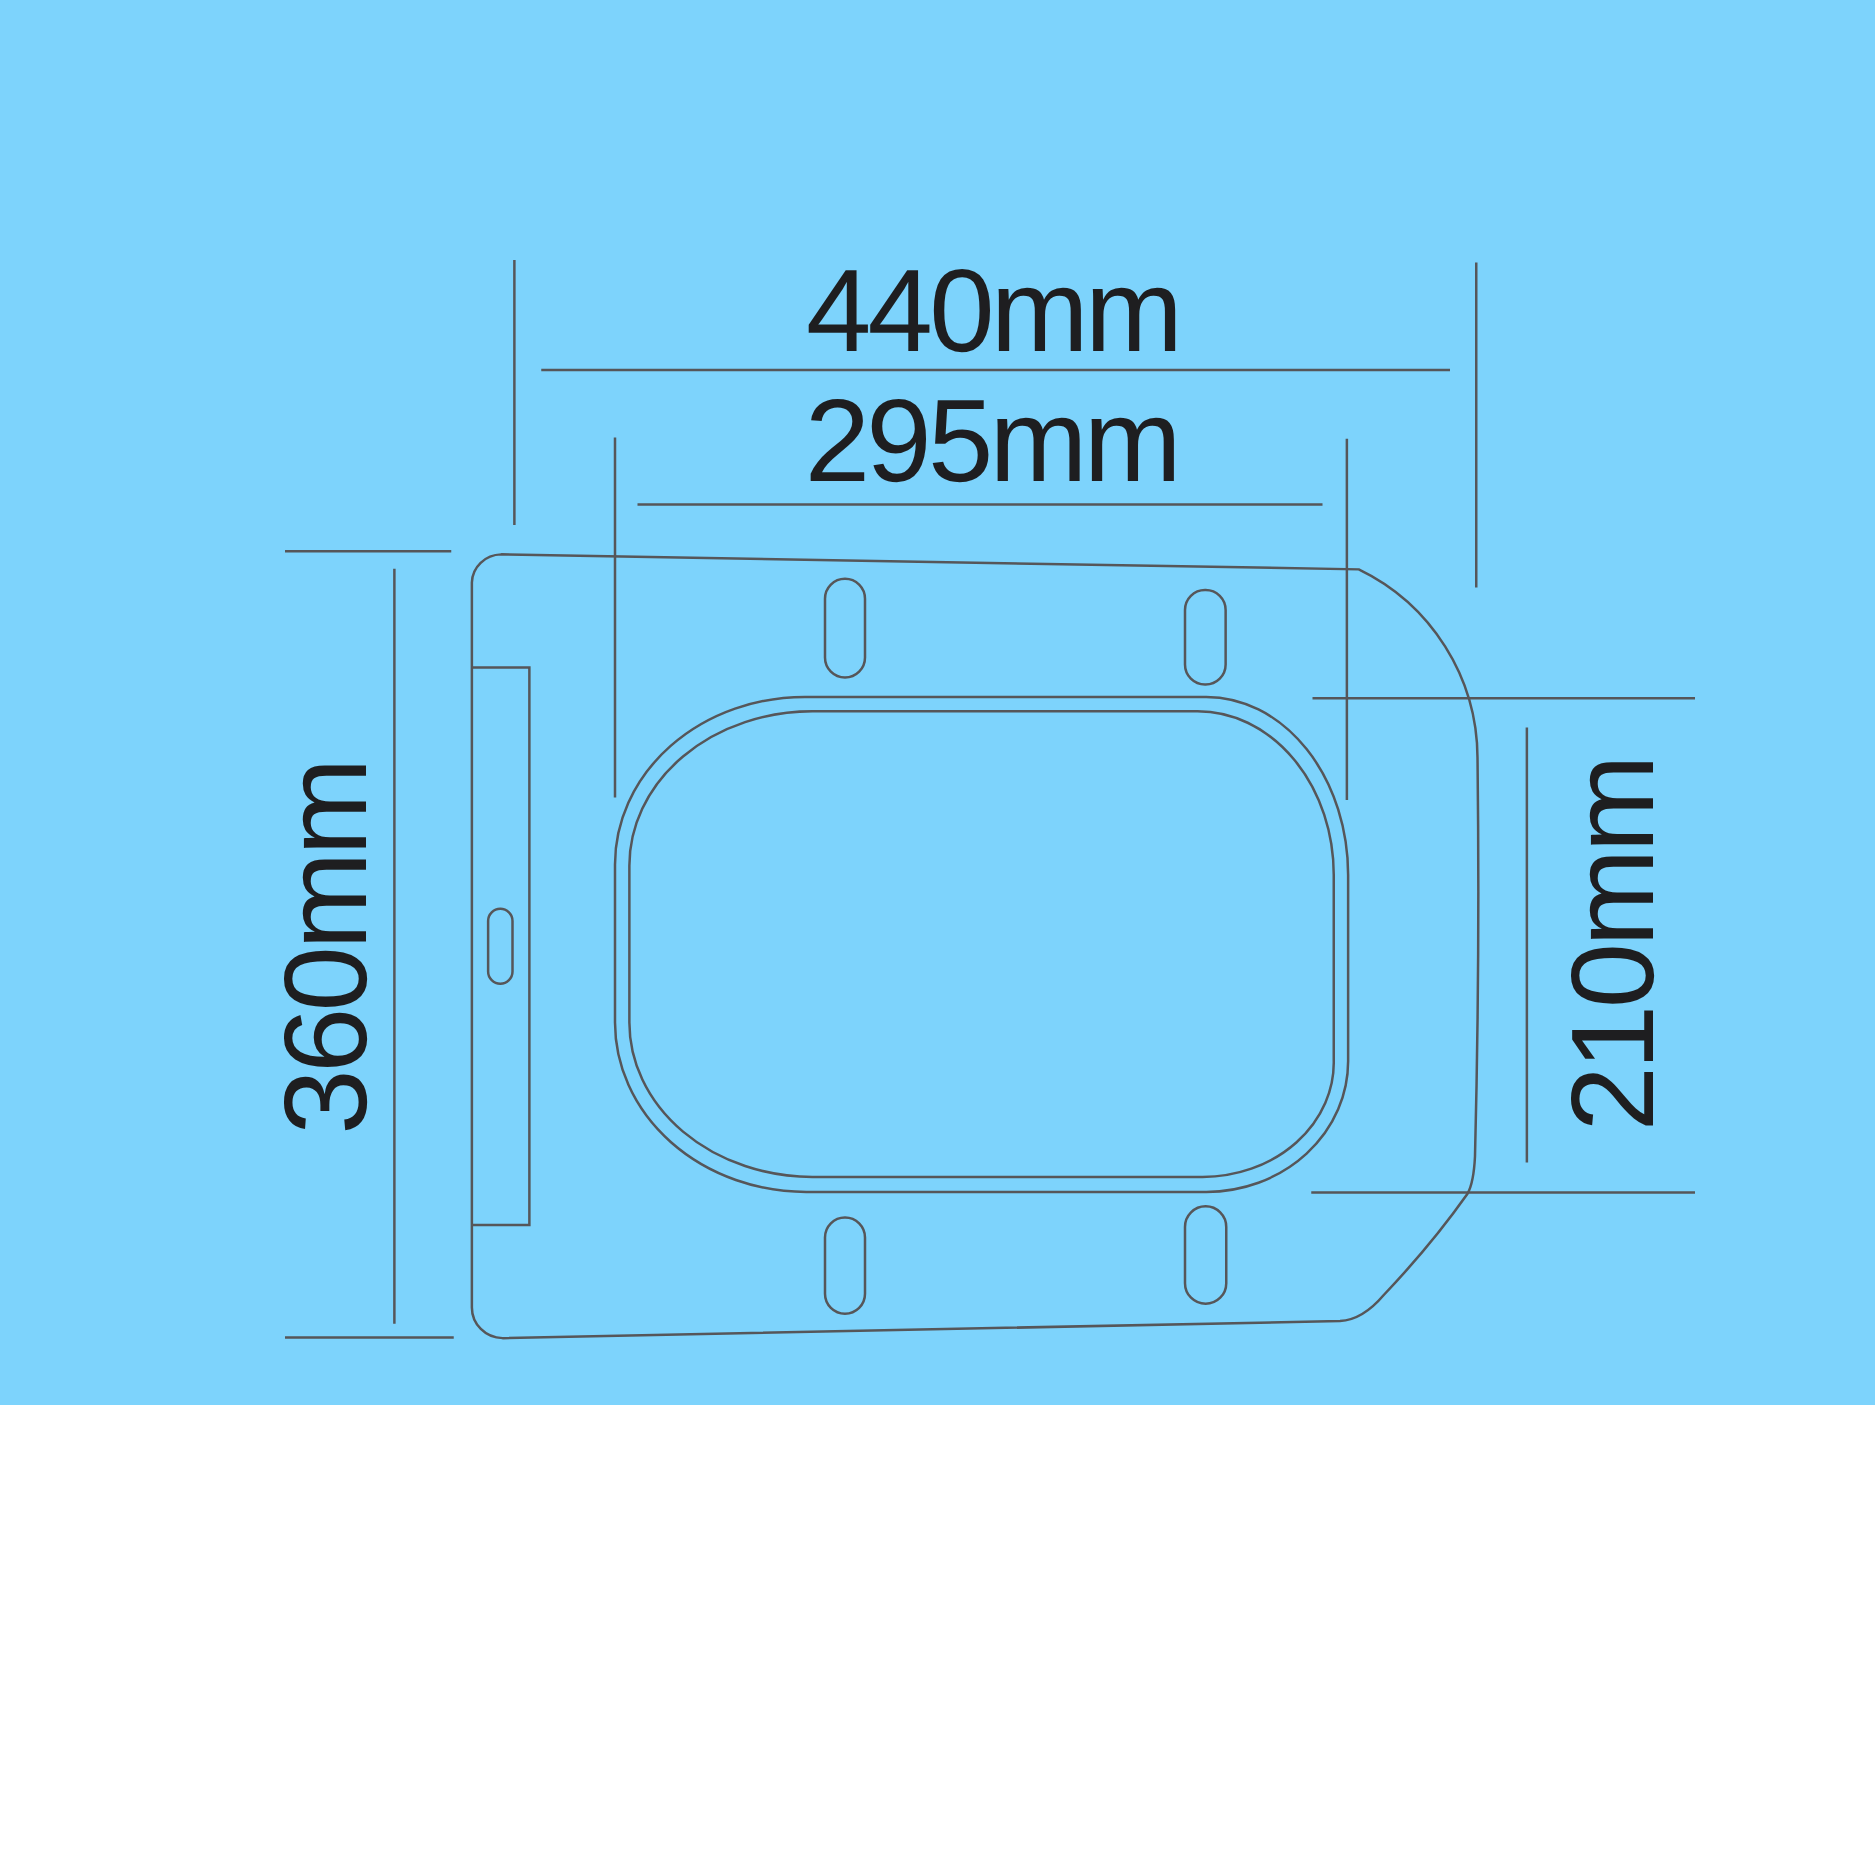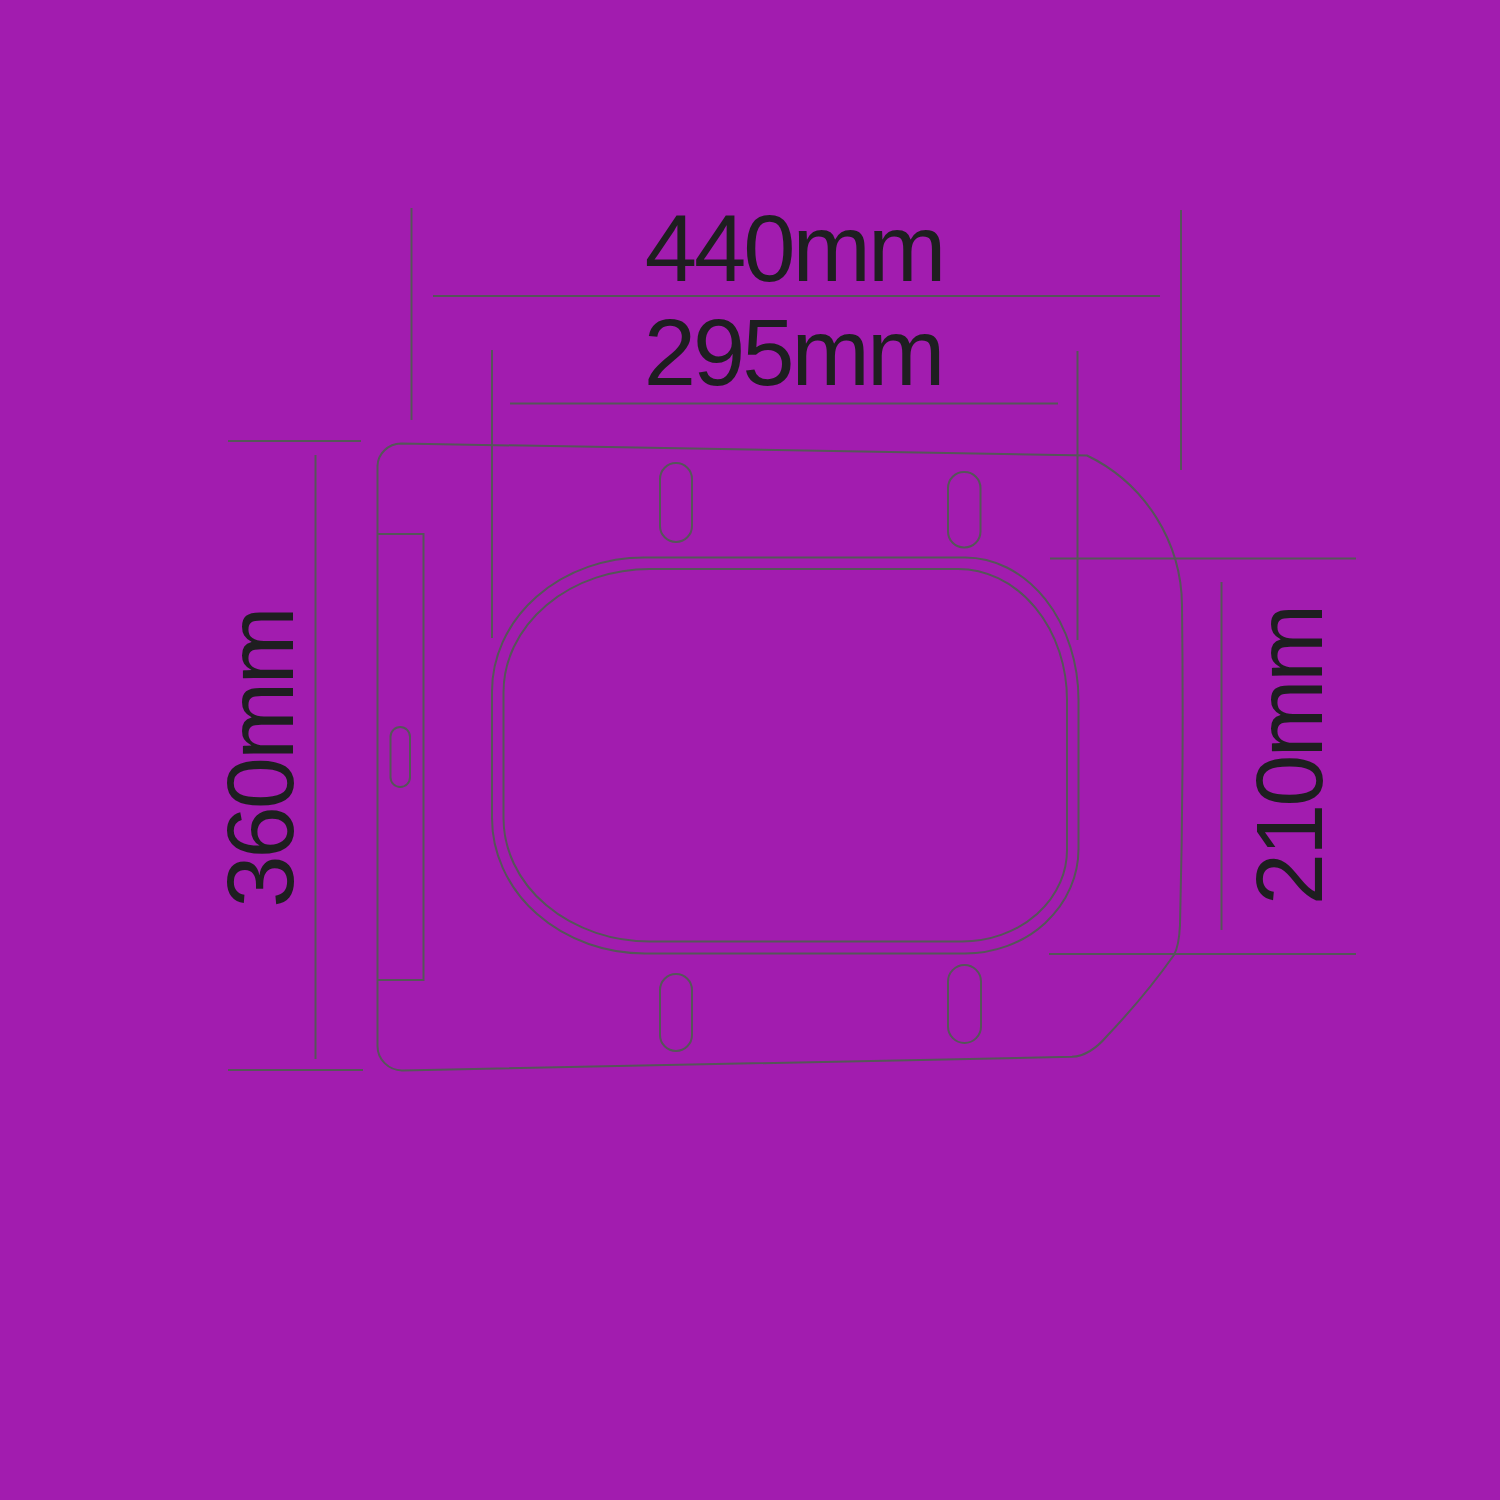--- a/index.html
+++ b/index.html
@@ -1,16 +1,16 @@
 <!DOCTYPE html>
 <html><head>
 <meta charset="utf-8">
 <style>
   html,body{margin:0;padding:0;background:#ffffff;}
-  .page{width:1500px;height:1500px;position:relative;background:#a21caf;overflow:hidden;}
+  .page{width:1500px;height:1124px;position:relative;background:#7dd3fc;overflow:hidden;}
   text{font-family:"Liberation Sans", sans-serif;fill:#1e1e20;}
 </style>
 </head>
 <body>
 <div class="page">
 <svg width="1500" height="1500" viewBox="0 0 1500 1500" xmlns="http://www.w3.org/2000/svg">
   <g stroke="#565659" stroke-width="2" fill="none" stroke-linecap="butt">
 
     <line x1="411.5" y1="208" x2="411.5" y2="420"></line>
 

